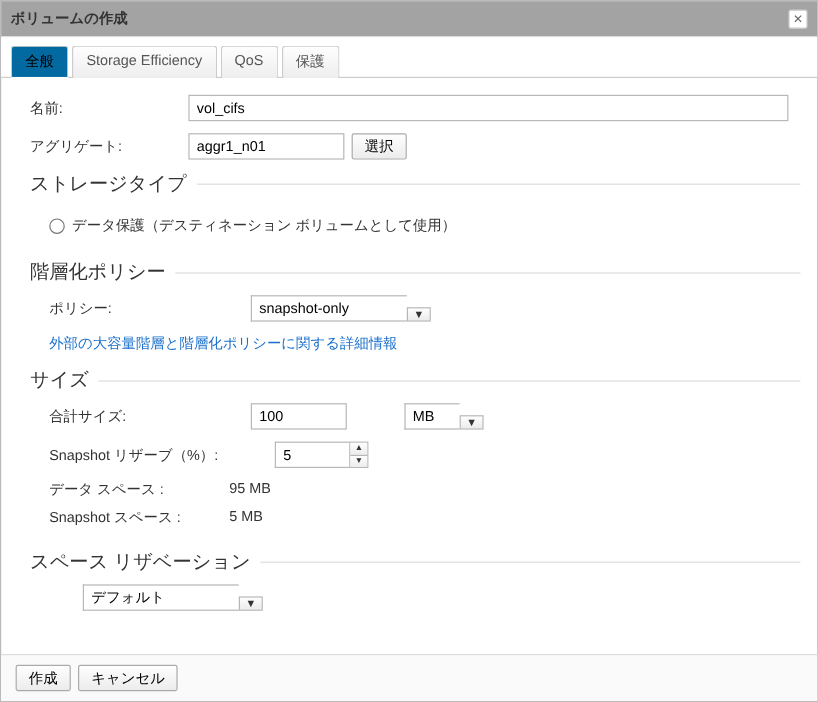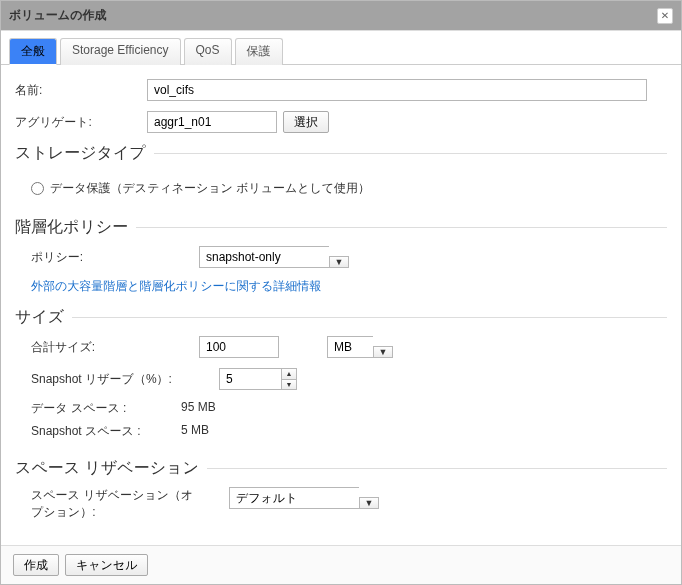--- a/index.html
+++ b/index.html
@@ -3,22 +3,22 @@
 <meta charset="utf-8">
 <style>
 * { box-sizing: border-box; margin: 0; padding: 0; }
 body { font-family: "Meiryo", "Hiragino Sans", "MS PGothic", sans-serif; font-size: 12px; color: #333; background: #fff; width: 682px; height: 585px; position: relative; }
 .dialog { border: 1px solid #bbb; width: 682px; height: 585px; display: flex; flex-direction: column; background: #fff; }
 .titlebar { display: flex; align-items: center; justify-content: space-between; padding: 6px 8px; border-bottom: 1px solid #ddd; background: #a3a3a3; }
 .titlebar h1 { font-size: 12px; font-weight: bold; }
 .close-btn { width: 16px; height: 16px; border: 1px solid #ccc; border-radius: 2px; display: flex; align-items: center; justify-content: center; font-size: 10px; color: #666; cursor: pointer; background: #fff; }
 .tabs { display: flex; padding: 6px 8px 0 8px; border-bottom: 1px solid #ccc; background: #fff; gap: 3px; }
 .tab { padding: 4px 11px; border: 1px solid #ccc; border-bottom: none; border-radius: 3px 3px 0 0; background: linear-gradient(#fefefe,#eee); cursor: pointer; font-size: 12px; position: relative; top: 1px; color: #555; }
-.tab.active { background: #3b82f6; border-bottom: 1px solid #fff; color: #000; }
-.content { flex: 1; padding: 14px 14px 4px 14px; overflow: auto; }
+.tab.active { background: #0369a1; border-bottom: 1px solid #fff; color: #000; }
+.content { flex: 1; padding: 14px 14px 4px 24px; overflow: auto; }
 .row { display: flex; align-items: center; margin-bottom: 10px; }
 .row .lbl { width: 104px; color: #333; }
 .txt { border: 1px solid #b7b7b7; padding: 3px 6px; font-size: 12px; height: 22px; margin-left: 28px; }
 .txt.full { width: 500px; }
 .txt.med { width: 130px; }
 .txt.sm { width: 80px; }
 .btn { border: 1px solid #aaa; background: linear-gradient(#fefefe,#ececec); padding: 2px 10px; font-size: 12px; border-radius: 2px; cursor: pointer; height: 22px; }
 .group-title { font-size: 16px; font-weight: normal; margin: 10px 0 6px 0; display: flex; align-items: center; }
 .group-title span { padding-right: 8px; }
 .group-title::after { content: ""; flex: 1; border-top: 1px solid #ddd; }
@@ -123,21 +123,20 @@
         <div class="k">Snapshot スペース :</div>
         <div class="v">5 MB</div>
       </div>
     </div>
 
     <div class="group-title">
         <span>スペース リザベーション</span>
       </div>
     <div class="group-body">
       <div class="row" style="align-items:flex-start">
-        <div class="lbl" style="width:170px;line-height:1.4">スペース リザベーション（オプション）:</div>
         <div class="combo">
           <input class="txt med" value="デフォルト" style="">
           <div class="arrow">▼</div>
         </div>
       </div>
       <div style="height:14px"></div>
 
     </div>
 
   </div>

